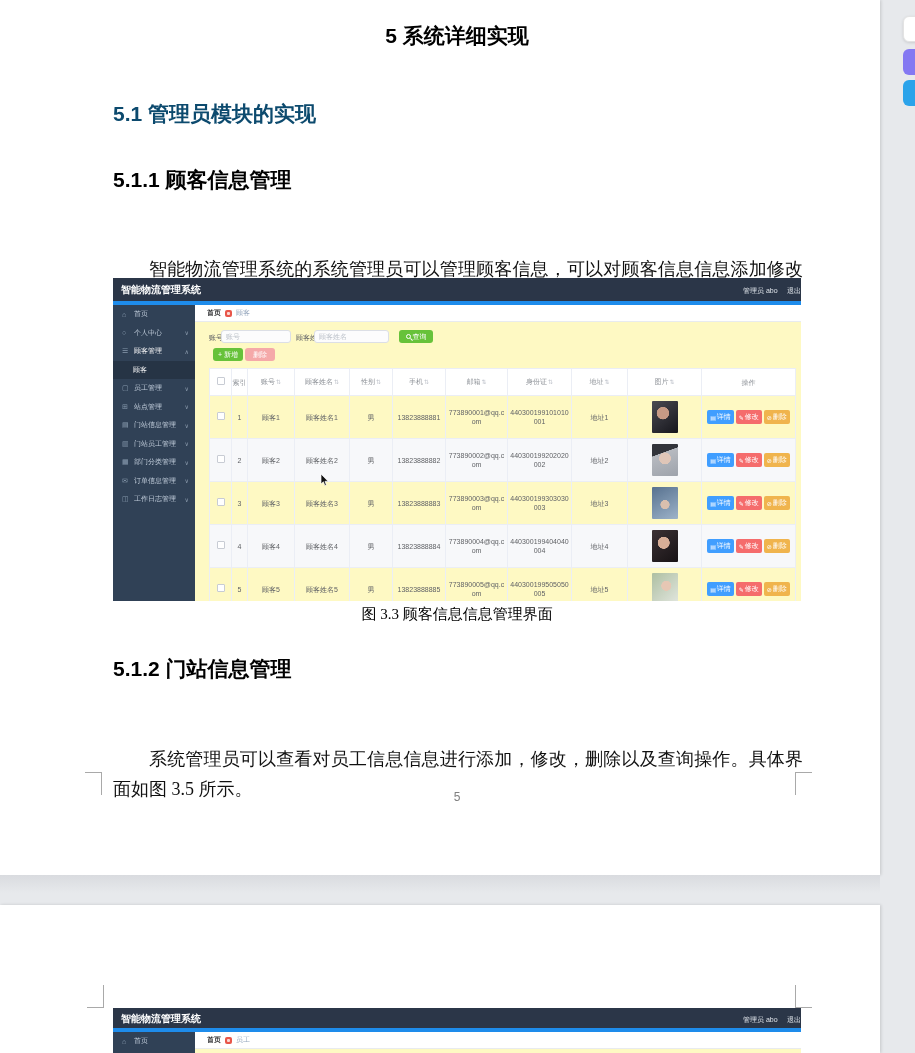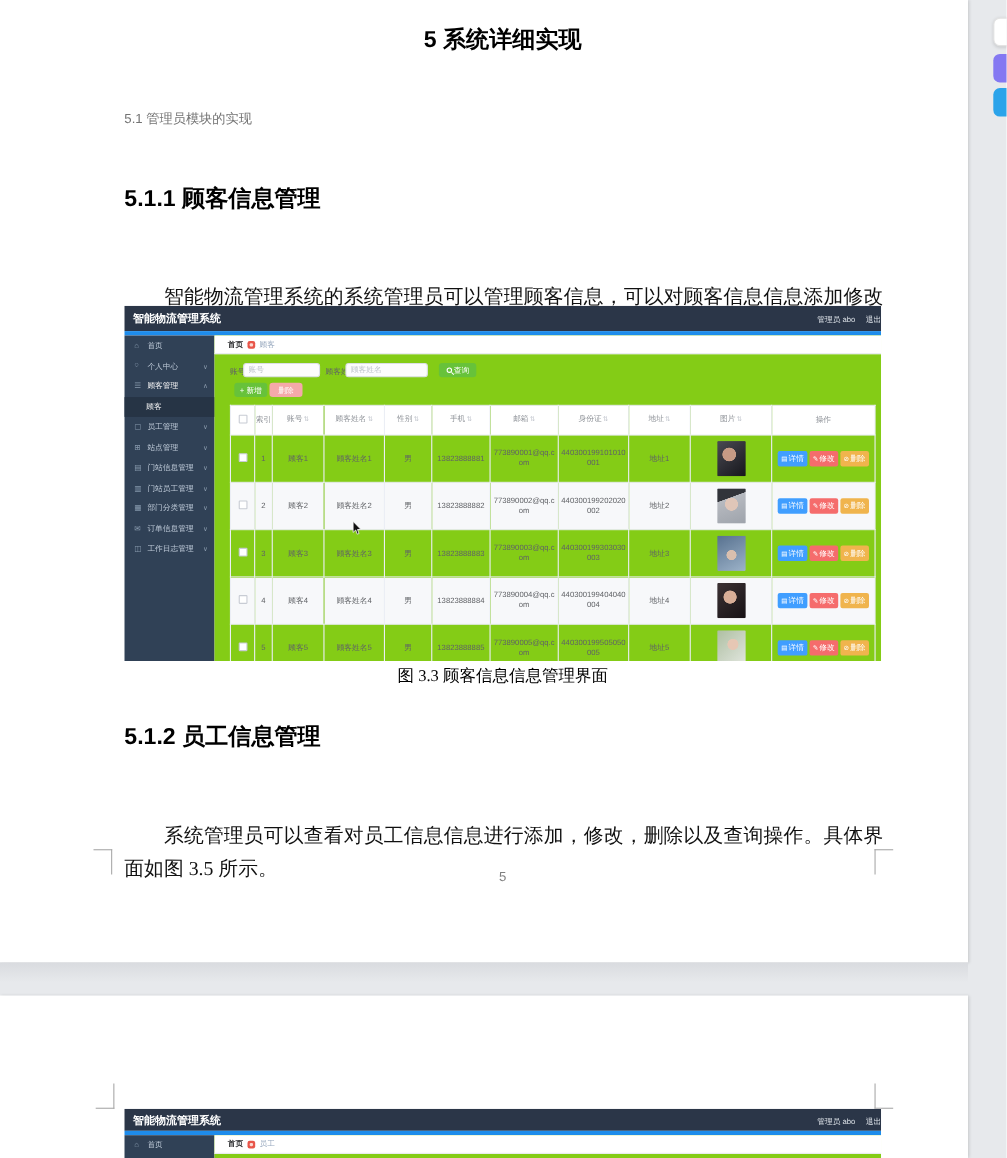--- a/index.html
+++ b/index.html
@@ -8,21 +8,21 @@
 
   
   .page { position:absolute; left:0; width:880px; background:#fff; box-shadow:1px 0 3px rgba(0,0,0,.15); overflow:hidden; }
   .page1 { top:0; height:875px; }
   .page-gap { position:absolute; left:0; top:875px; width:880px; height:30px;
               background:linear-gradient(#d9dbdf, #e7e9ec 60%); }
   .page2 { top:905px; height:148px; }
 
   .doc-title { position:absolute; top:22px; left:113px; width:688px; text-align:center;
                font-size:21px; font-weight:bold; color:#000; font-family:"Liberation Sans", sans-serif; }
-  .doc-h2 { position:absolute; top:100px; left:113px; font-size:12px; font-weight:normal; color:#737373; }
+  .doc-h2 { position:absolute; top:100px; left:113px; font-size:21px; font-weight:bold; color:#0c4a6e; }
   .doc-h3 { position:absolute; left:113px; font-size:21px; font-weight:bold; color:#000; }
   .h3-1 { top:166px; } .h3-2 { top:655px; }
   .doc-para { position:absolute; left:113px; width:690px; font-family:"Liberation Serif", serif;
               font-size:18px; line-height:30px; color:#111; text-align:justify; text-indent:2em;margin-top:40px; }
   .para1 { top:214px; } .para2 { top:704px; }
   .fig-caption { position:absolute; top:605px; left:113px; width:688px; text-align:center;
                  font-family:"Liberation Serif", serif; font-size:15px; color:#000; }
   .page-number { position:absolute; top:790px; left:113px; width:688px; text-align:center;
                  font-size:12px; color:#7f7f7f; }
 
@@ -57,21 +57,21 @@
 
   .app-sidebar { position:absolute; left:0; top:27px; bottom:0; width:82px; background:#304156; }
   .shot2 .app-sidebar { top:24px; }
   .sb-item { position:relative; height:18.5px; display:flex; align-items:center; padding-left:9px;
              color:#bfcbd9; font-size:7px; white-space:nowrap; }
   .sb-item .sb-ic { font-size:7px; margin-right:4px; width:8px; display:inline-block; color:#889aae; }
   .sb-item .sb-ch { position:absolute; right:6px; font-size:6px; color:#8b9bad; }
   .sb-item.expanded { color:#f4f4f5; }
   .sb-sub { background:#263445; color:#f4f4f5; padding-left:20px; }
 
-  .app-content { position:absolute; left:82px; top:27px; right:0; bottom:0; background:#84cc16;text-decoration:underline; }
+  .app-content { position:absolute; left:82px; top:27px; right:0; bottom:0; background:#fef9c3;text-decoration:underline; }
   .shot2 .app-content { top:24px; }
   .app-breadcrumb { position:absolute; left:0; top:0; width:100%; height:17px; background:#fff;
                     border-bottom:1px solid #e8ebef; display:flex; align-items:center; padding-left:12px; }
   .bc-home { font-size:7px; color:#303133; font-weight:bold; }
   .bc-sep { width:7px; height:7px; border-radius:2px; background:#e8564a; margin:0 4px; position:relative; }
   .bc-sep::after { content:""; position:absolute; left:2px; top:2px; width:3px; height:3px; background:#fbd9d3; border-radius:1px; }
   .bc-cur { font-size:7px; color:#97a8be; }
 
   .search-row { position:absolute; left:0; top:25px; width:100%; height:14px; }
   .s-label { position:absolute; top:3px; font-size:7px; color:#606266; }
@@ -347,21 +347,21 @@
           </tbody>
       </table>
     </div>
 
     <svg class="mouse-cursor" width="9" height="13" viewBox="0 0 9 13">
       <path d="M1 0 L1 10 L3.4 7.8 L4.8 11.6 L6.4 11 L5 7.4 L8 7.2 Z" fill="#111" stroke="#fff" stroke-width="0.7"></path>
     </svg>
   </div>
 
   <div class="fig-caption">图 3.3 顾客信息信息管理界面</div>
-  <h3 class="doc-h3 h3-2">5.1.2 员工信息管理</h3>
+  <h3 class="doc-h3 h3-2">5.1.2 门站信息管理</h3>
   <p class="doc-para para2">系统管理员可以查看对员工信息信息进行添加，修改，删除以及查询操作。具体界面如图 3.5 所示。</p>
 
   <div class="crop crop-b-l"></div>
   <div class="crop crop-b-r"></div>
   <div class="page-number">5</div>
 </div>
 
 <div class="page-gap"></div>
 
 <div class="page page2">

